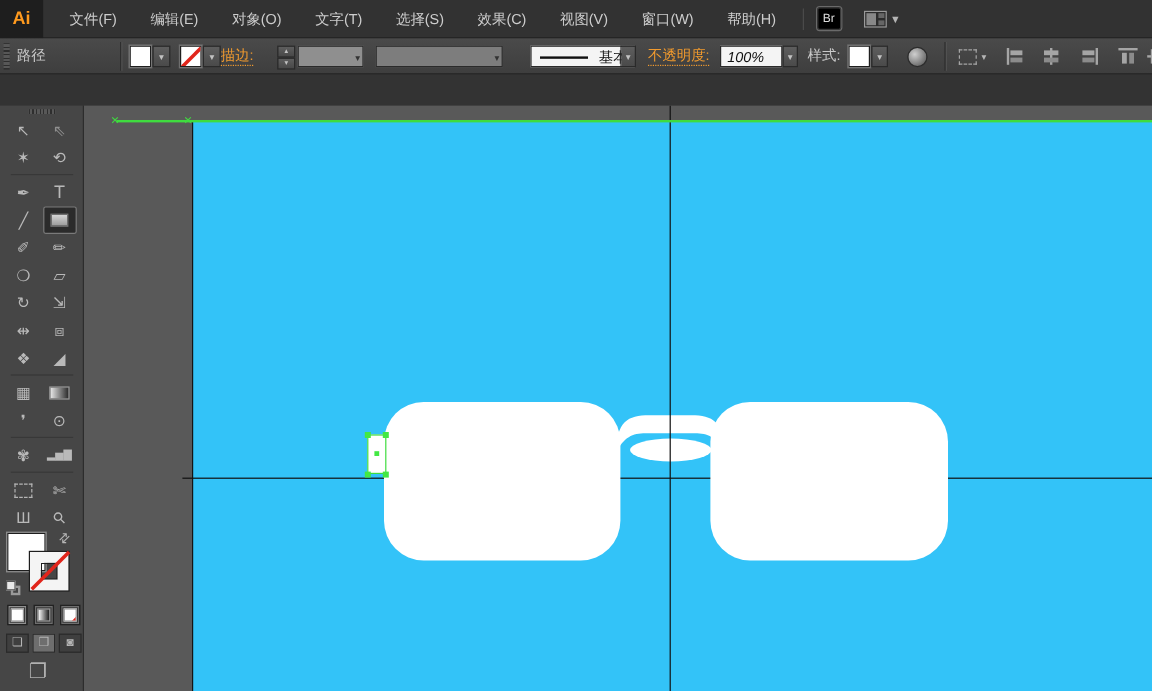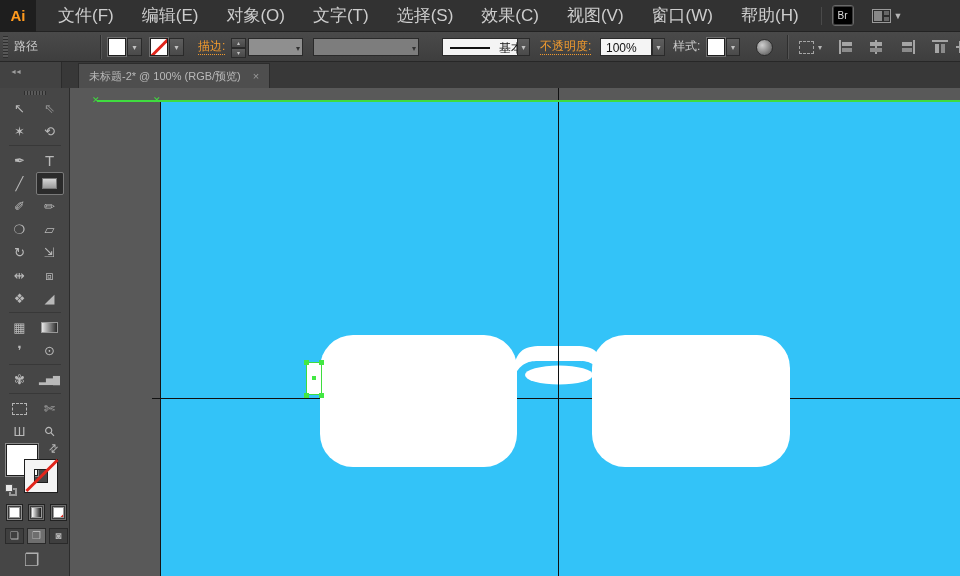--- a/index.html
+++ b/index.html
@@ -3,21 +3,21 @@
 <meta charset="utf-8">
 <style>
   html,body{margin:0;padding:0;background:#222;}
   *{box-sizing:border-box;font-family:"Liberation Sans","DejaVu Sans",sans-serif;}
   #app{position:relative;width:960px;height:576px;overflow:hidden;background:#333;user-select:none;}
 
   
   .menubar{position:absolute;left:0;top:0;width:960px;height:32px;background:#323232;border-bottom:1px solid #232323;display:flex;align-items:center;}
   .ai-logo{width:36px;height:32px;background:#1e1e1e;color:#ff9a1e;font-weight:bold;font-size:15px;display:flex;align-items:center;justify-content:center;}
   .menus{display:flex;margin-left:8px;}
-  .menu-item{color:#cdcdcd;font-size:17px;padding:0 9px;margin:0 5px;line-height:32px;cursor:default;}
+  .menu-item{color:#cdcdcd;font-size:12px;padding:0 9px;margin:0 5px;line-height:32px;cursor:default;}
   .mb-sep{width:1px;height:18px;background:#4a4a4a;margin:0 6px 0 8px;}
   .br-btn{width:22px;height:21px;background:#000000;border:1px solid #6a6a6a;border-radius:3px;color:#ddd;font-size:10px;display:flex;align-items:center;justify-content:center;margin-left:4px;box-shadow:inset 0 0 0 1px #3a3a3a;}
   .ws-btn{display:flex;align-items:center;margin-left:18px;}
   .ws-icon{position:relative;width:19px;height:14px;border:1px solid #9a9a9a;background:#2c2c2c;}
   .ws-icon .wa{position:absolute;left:1px;top:1px;width:8px;height:10px;background:#888;}
   .ws-icon .wb{position:absolute;left:11px;top:1px;width:5px;height:4px;background:#666;}
   .ws-icon .wc{position:absolute;left:11px;top:7px;width:5px;height:4px;background:#666;}
   .dd-caret{color:#b5b5b5;font-size:9px;margin-left:3px;}
 
   
@@ -32,21 +32,21 @@
   .dd-btn{position:absolute;top:6px;width:15px;height:18px;background:linear-gradient(#5e5e5e,#4a4a4a);border:1px solid #2a2a2a;color:#c2c2c2;font-size:8px;text-align:center;line-height:17px;}
   .stepper{position:absolute;left:231px;top:6px;width:15px;height:18px;display:flex;flex-direction:column;}
   .stepper span{flex:1;background:linear-gradient(#5e5e5e,#484848);border:1px solid #2a2a2a;color:#c2c2c2;font-size:6px;line-height:8px;text-align:center;}
   .field{position:absolute;top:6px;height:18px;border:1px solid #2a2a2a;font-size:12px;}
   .f-gray{background:#8f8f8f;}
   .f-gray2{background:#7d7d7d;}
   .f-white{background:#f4f4f4;color:#111;}
   .fld-caret{position:absolute;right:2px;top:5px;font-size:8px;color:#333;}
   .brush-line{position:absolute;left:7px;top:8px;width:40px;height:2px;background:#111;}
   .brush-text{position:absolute;left:56px;top:1px;font-size:12px;color:#111;}
-  .opacity-text{position:absolute;left:5px;top:1px;font-size:12px;color:#111;line-height:16px;}
+  .opacity-text{position:absolute;left:5px;top:1px;font-size:12px;color:#111;line-height:16px;font-style:italic;}
   .globe{position:absolute;left:756px;top:7px;width:17px;height:17px;border-radius:50%;background:radial-gradient(circle at 35% 35%,#cfcfcf,#4a4a4a);border:1px solid #2c2c2c;}
   .bounds-ico{position:absolute;left:799px;top:9px;width:15px;height:13px;border:1px dashed #a5a5a5;}
   .bounds-caret{position:absolute;left:818px;top:11px;font-size:8px;color:#b5b5b5;}
   .al{position:absolute;top:8px;width:16px;height:14px;}
   .al:before,.al:after{content:"";position:absolute;background:#a5a5a5;}
   .al-l:before{left:1px;top:0;width:2px;height:14px;}
   .al-l:after{left:4px;top:2px;width:10px;height:4px;box-shadow:0 6px 0 0 #8b8b8b;}
   .al-c:before{left:7px;top:0;width:2px;height:14px;}
   .al-c:after{left:2px;top:2px;width:12px;height:4px;box-shadow:0 6px 0 0 #8b8b8b;}
   .al-r:before{right:1px;top:0;width:2px;height:14px;}
@@ -133,21 +133,21 @@
   </div>
 
   <div class="controlbar">
     <div class="grip-v"></div>
     <span class="cb-label" style="left:14px">路径</span>
     <div class="cb-sep" style="left:100px"></div>
     <div class="swatch" style="left:108px"></div>
     <div class="dd-btn" style="left:127px">▾</div>
     <div class="swatch slash" style="left:150px"></div>
     <div class="dd-btn" style="left:169px">▾</div>
-    <span class="cb-label cb-link" style="left:198px">描边:</span>
+    <span class="cb-label cb-link" style="left:184px">描边:</span>
     <div class="stepper">
       <span>▴</span>
       <span>▾</span>
     </div>
     <div class="field f-gray" style="left:248px;width:55px">
       <span class="fld-caret">▾</span>
     </div>
     <div class="field f-gray2" style="left:313px;width:106px">
       <span class="fld-caret">▾</span>
     </div>
@@ -168,29 +168,20 @@
     <div class="cb-sep" style="left:787px"></div>
     <div class="bounds-ico"></div>
     <span class="bounds-caret">▾</span>
     <div class="al al-l" style="left:838px"></div>
     <div class="al al-c" style="left:868px"></div>
     <div class="al al-r" style="left:900px"></div>
     <div class="al al-t" style="left:932px"></div>
     <div class="al al-m" style="left:956px"></div>
   </div>
 
-  <div class="tabbar">
-    <div class="tab-head">
-      <span class="collapse" style="font-size:7px;top:6px;">◄◄</span>
-    </div>
-    <div class="doc-tab">
-      <span>未标题-2* @ 100% (RGB/预览)</span>
-      <span class="tab-close">×</span>
-    </div>
-  </div>
 
   <div class="toolbar">
     <div class="grip-h"></div>
     <div class="tools">
       <div class="tl">
           <span class="g">↖</span>
         </div>
       <div class="tl" style="color:#8f8f8f">
           <span class="g">⇖</span>
         </div>

